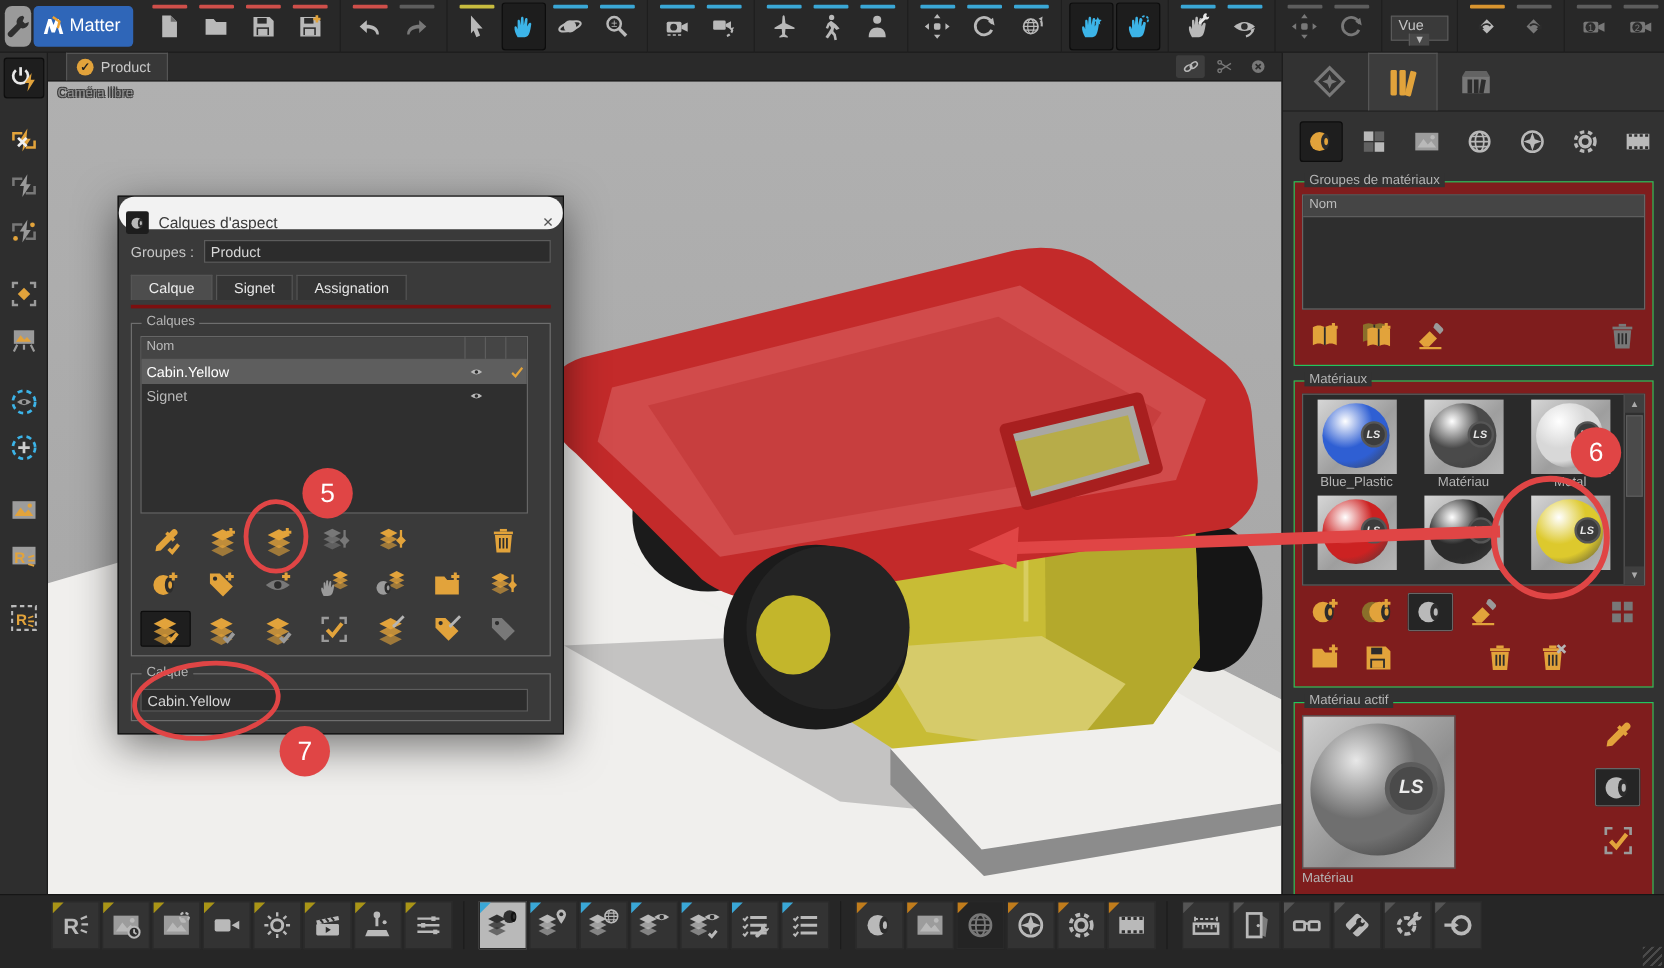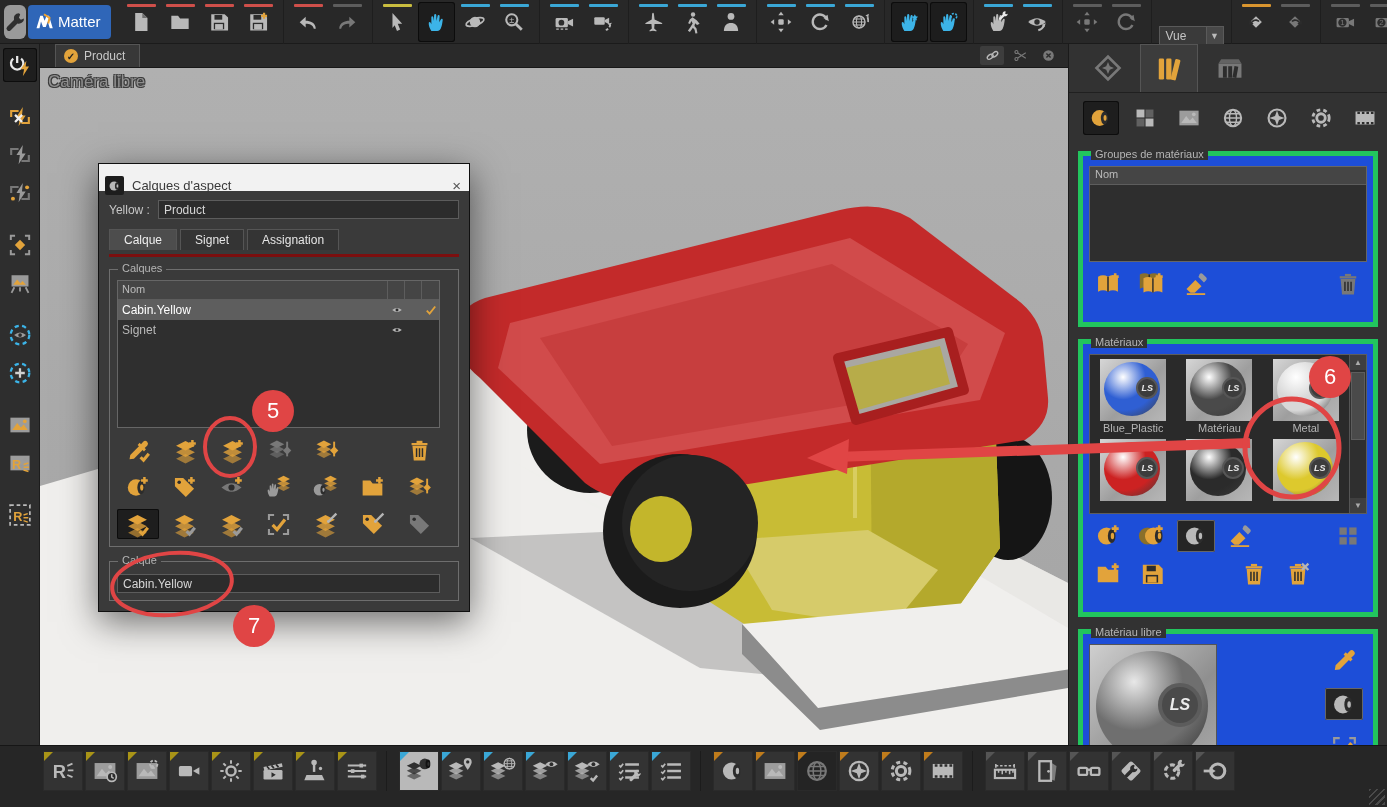--- a/index.html
+++ b/index.html
@@ -16,22 +16,22 @@
     border-radius:4px; display:flex; align-items:center; gap:4px; }
   .brand-label { color:#fff; font-weight:normal; font-size:15px; }
   .tb-group { display:flex; align-items:flex-start; padding:0 5px; height:44px; border-left:1px solid #1e1e1e; }
   .tb-group:first-of-type { border-left:none; }
   .tb-btn { position:relative; width:37px; height:40px; margin:2px 1px 0 1px; display:flex;
     align-items:center; justify-content:center; background:transparent; border-radius:3px; }
   .tb-btn .bar { position:absolute; top:2px; left:4px; right:4px; height:3px; border-radius:1px; }
   .tb-btn.active { background:#1d1d1d; box-shadow:inset 0 0 0 1px #0c0c0c; }
   .bar-red{background:#cf4f4a}.bar-blue{background:#3aa7d6}.bar-yellow{background:#c9bd3f}
   .bar-orange{background:#d9952f}.bar-gray{background:#5d5d5d}
-  .vue-select { display:flex; align-items:center; margin:26px 2px 0 2px; height:21px;
-    background:#3a3a3a; border:1px solid #5a5a5a; }
+  .vue-select { display:flex; align-items:center; margin:13px 2px 0 2px; height:21px;
+    background:#3a3a3a; border:1px solid #5a5a5a;flex-direction:column; }
   .vue-select .val { width:46px; padding-left:6px; font-size:12px; color:#c4c4c4; }
   .vue-select .arrow { width:17px; height:100%; border-left:1px solid #5a5a5a; background:#484848;
     color:#bbb; font-size:9px; display:flex; align-items:center; justify-content:center; }
 
   
   .tabstrip { position:absolute; left:40px; top:44px; width:1028px; height:24px;
     background:#2a2a2a; border-bottom:1px solid #181818; display:flex; align-items:flex-end; }
   .product-tab { display:flex; align-items:center; gap:6px; height:23px; margin-left:15px;
     padding:0 14px 0 8px; background:#383838; border:1px solid #555; border-bottom:none; }
   .product-tab .dot { width:14px; height:14px; border-radius:50%; background:#e2a33b;
@@ -45,27 +45,27 @@
   .sidebar { position:absolute; left:0; top:44px; width:40px; height:701px; background:#2e2e2e;
     border-right:1px solid #1c1c1c; display:flex; flex-direction:column; align-items:center; }
   .sb-btn { width:34px; height:34px; margin-top:4px; display:flex; align-items:center;
     justify-content:center; border-radius:3px; }
   .sb-btn.active { background:#1e1e1e; box-shadow:inset 0 0 0 1px #0d0d0d; }
   .sb-gap { height:14px; }
 
   
   .viewport { position:absolute; left:40px; top:68px; width:1028px; height:677px;
     background:linear-gradient(#b0b0b0,#a4a4a4); overflow:hidden; }
-  .cam-label { position:absolute; left:8px; top:4px; font-size:17px; color:#8f8f8f;
+  .cam-label { position:absolute; left:8px; top:4px; font-size:11px; color:#8f8f8f;
     text-shadow:1px 1px 0 #3c3c3c, -1px -1px 0 #3c3c3c, 1px -1px 0 #3c3c3c, -1px 1px 0 #3c3c3c; }
 
   
   .dialog { position:absolute; left:98px; top:163px; width:372px; background:#3a3a3a;
     border:1px solid #101010; box-shadow:0 10px 34px rgba(0,0,0,.55); }
-  .dlg-title { height:27px; background:#f2f2f2; display:flex; align-items:center; padding:16px 8px 0 6px; }
+  .dlg-title { height:27px; background:#f2f2f2; display:flex; align-items:center; padding:16px 8px 0 6px;border-radius:13px; }
   .dlg-title .appico { width:19px; height:19px; background:#1d1d1d; border-radius:2px;
     display:flex; align-items:center; justify-content:center; margin-right:8px; }
   .dlg-title .txt { color:#3a3a3a; font-size:13px; flex:1; }
   .dlg-title .close { color:#555; font-size:15px; }
   .dlg-body { padding:9px 10px 10px 10px; }
   .produit-row { display:flex; align-items:center; gap:8px; }
   .produit-row .lab { color:#c7c7c7; font-size:12px; white-space:nowrap; }
   .tb-input { background:#2c2c2c; border:1px solid #5c5c5c; color:#d6d6d6; font-size:12px;
     height:19px; padding:0 5px; display:flex; align-items:center; }
   .produit-row .tb-input { flex:1; }
@@ -94,21 +94,21 @@
 
   
   .rpanel { position:absolute; left:1068px; top:44px; width:319px; height:701px; background:#323232;
     border-left:1px solid #1a1a1a; }
   .rp-tabs { display:flex; height:49px; border-bottom:1px solid #202020; padding-left:10px; }
   .rp-tab { width:58px; height:48px; display:flex; align-items:center; justify-content:center; margin-right:3px; }
   .rp-tab.active { background:#3c3c3c; border:1px solid #555; border-bottom:none; }
   .rp-cats { display:flex; gap:8px; padding:8px 0 4px 14px; }
   .rp-cat { width:36px; height:34px; display:flex; align-items:center; justify-content:center; border-radius:3px; }
   .rp-cat.active { background:#1e1e1e; box-shadow:inset 0 0 0 1px #0d0d0d; }
-  .rp-box { position:relative; border:5px solid #22c55e; margin:12px 9px 0 9px; padding:10px 6px 22px 6px; background:#1d4ed8; }
+  .rp-box { position:relative; border:1px solid #22c55e; margin:12px 9px 0 9px; padding:10px 6px 8px 6px; background:#7f1d1d; }
   .rp-box > .legend { position:absolute; top:-8px; left:8px; background:#323232; padding:0 4px; color:#b5b5b5; font-size:11px; }
   .grp-table { border:1px solid #666; background:#2e2e2e; height:96px; }
   .grp-head { height:18px; background:#454545; border-bottom:1px solid #5d5d5d; color:#bbb; font-size:11px; padding:1px 5px; }
   .grp-row { height:18px; font-size:12px; color:#ddd; padding:1px 5px; }
   .grp-row.sel { background:#5e5e5e; color:#fff; }
   .rp-btnrow { display:flex; gap:6px; align-items:center; margin-top:6px; }
   .rp-btn { width:38px; height:32px; display:flex; align-items:center; justify-content:center; border-radius:2px; }
   .rp-btn.active { background:#252525; box-shadow:inset 0 0 0 1px #666; }
   .mat-list { display:flex; border:1px solid #5d5d5d; background:#2a2a2a; height:160px; }
   .mat-grid { flex:1; display:grid; grid-template-columns:repeat(3,1fr); grid-auto-rows:80px;
@@ -670,21 +670,21 @@
             <circle cx="7" cy="8" r="5.6" fill="#b9b9b9"></circle>
             <ellipse cx="10.4" cy="8" rx="2.5" ry="4.6" fill="#2c2c2c"></ellipse>
             <ellipse cx="10.9" cy="8" rx="1.1" ry="2.1" fill="#b9b9b9"></ellipse>
           </svg>
         </span>
       <span class="txt">Calques d'aspect</span>
       <span class="close">×</span>
     </div>
     <div class="dlg-body">
       <div class="produit-row">
-        <span class="lab">Yellow :</span>
+        <span class="lab">Groupes :</span>
         <div class="tb-input">Product</div>
       </div>
       <div class="dlg-tabs" id="dlgTabs">
           <div class="dlg-tab active">Calque</div>
           <div class="dlg-tab">Signet</div>
           <div class="dlg-tab">Assignation</div>
         </div>
       <div class="red-line"></div>
       <div class="groupbox">
         <span class="legend">Calques</span>
@@ -1247,21 +1247,21 @@
                 <rect x="2.6" y="2.9" width="10.8" height="1.5" fill="#e2a33b"></rect>
                 <rect x="6" y="1.4" width="4" height="1.5" fill="#e2a33b"></rect>
                 <path d="M6 6.5v6M8 6.5v6M10 6.5v6" stroke="#2c2c2c" stroke-width="1"></path>
                 <path d="M10.6 1.2l4.2 4.2M14.8 1.2l-4.2 4.2" stroke="#b5b5b5" stroke-width="1.5"></path>
               </svg>
             </span>
           </div>
         </div>
     </div>
     <div class="rp-box">
-      <span class="legend">Matériau libre</span>
+      <span class="legend">Matériau actif</span>
       <div class="active-wrap">
         <div class="act-prev">
           <div class="act-thumb">
             <div class="act-sphere" id="actSphere" style="background: radial-gradient(circle at 34% 28%, rgb(232, 232, 232) 0%, rgb(111, 111, 111) 45%, rgb(111, 111, 111) 62%, rgba(0, 0, 0, 0.7) 100%);"></div>
             <div class="act-cap">LS</div>
           </div>
           <div class="act-name">Matériau</div>
         </div>
         <div class="act-btns" id="actBtns">
             <div class="rp-btn">

